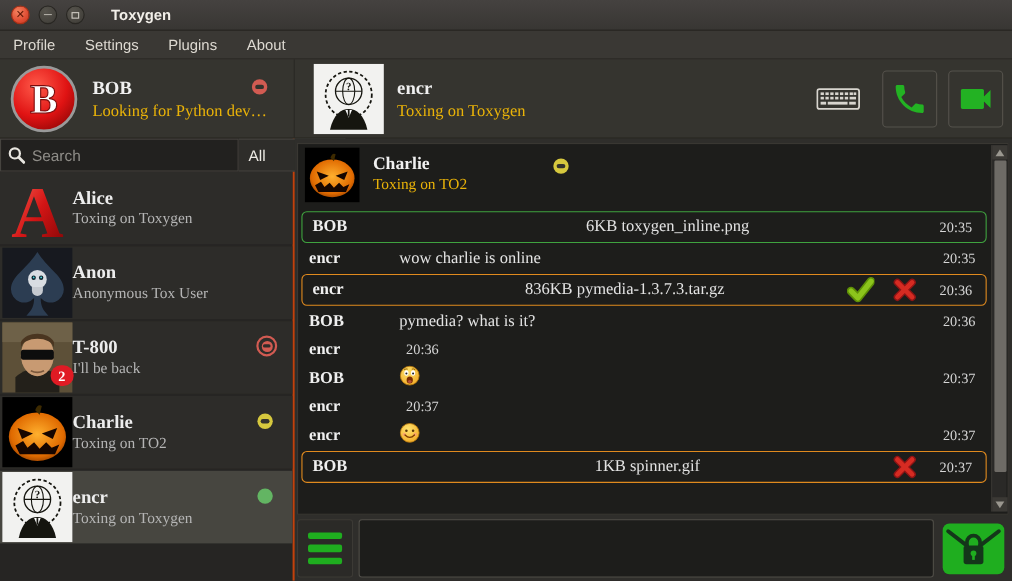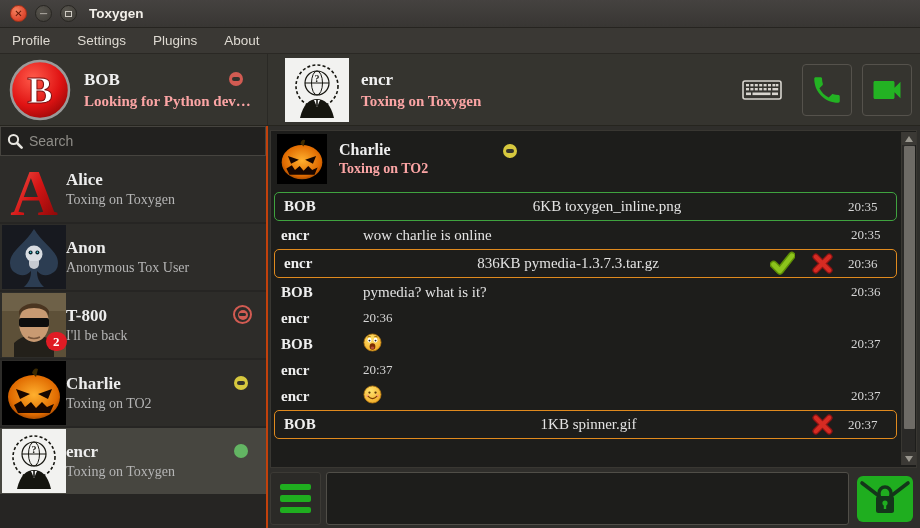--- a/index.html
+++ b/index.html
@@ -10,36 +10,36 @@
   
   .titlebar { height:28px; flex:0 0 28px; background:linear-gradient(#454240,#383633);
     border-bottom:1px solid #262420; display:flex; align-items:center; padding:0 10px; }
   .wbtn { width:17px; height:17px; border-radius:50%; margin-right:8px; display:flex;
     align-items:center; justify-content:center; font-size:10px; line-height:1; cursor:default; }
   .wbtn.close { background:radial-gradient(circle at 35% 30%, #f5835f, #df4b32 62%, #bf3a20);
     color:#5e1505; border:1px solid #a93016; }
   .wbtn.min, .wbtn.max { background:radial-gradient(circle at 35% 30%, #57544d, #3d3b36);
     border:1px solid #282622; color:#cfcbc3; }
   .wbtn.max span { width:7px; height:6px; border:1px solid #cfcbc3; display:block; }
-  .title { color:#f2efe9; font-weight:bold; font-size:13.5px; margin-left:4px; }
+  .title { color:#f2efe9; font-weight:bold; font-size:13.5px; margin-left:16px; }
 
   
   .menubar { height:26px; flex:0 0 26px; background:#3a3834; border-bottom:1px solid #2a2824;
     display:flex; align-items:center; padding-left:12px; gap:27px; }
   .menu-item { color:#dedad2; font-size:13.5px; cursor:default; }
 
   
   .header { height:72px; flex:0 0 72px; background:#35342f; border-bottom:1px solid #26251f; display:flex; }
   .self { width:268px; flex:0 0 268px; display:flex; align-items:center; padding-left:8px;
     position:relative; border-right:1px solid #2a2925; }
   .avatar64 { width:64px; height:64px; flex:0 0 64px; }
   .avatar64 svg, .avatar50 svg, .avatar64-img svg { width:100%; height:100%; display:block; }
   .hinfo { margin-left:12px; }
   .pname { font-family:"Liberation Serif", serif; font-weight:bold; color:#f0f0f0; font-size:17px; }
-  .pstatus { font-family:"Liberation Serif", serif; color:#fca5a5; font-size:15px; margin-top:3px;font-weight:bold; }
+  .pstatus { font-family:"Liberation Serif", serif; color:#eab308; font-size:15px; margin-top:3px; }
   .peerhdr { flex:1; display:flex; align-items:center; padding-left:17px; padding-right:8px; }
   .callgroup { margin-left:auto; display:flex; align-items:center; gap:10px; }
   .kbd-wrap { margin-right:10px; display:flex; align-items:center; }
   .callbtn { width:50px; height:52px; border:1px solid #55524c; border-radius:4px; background:transparent;
     display:flex; align-items:center; justify-content:center; cursor:pointer; }
 
   
   .sticon { width:14px; height:14px; border-radius:50%; position:absolute; display:block; }
   .sticon.busy { background:var(--status-busy); }
   .sticon.away { background:var(--status-away); }
@@ -92,21 +92,21 @@
   .messages { position:absolute; top:60px; left:1px; right:17px; bottom:2px; display:flex; flex-direction:column; }
   .msg { display:flex; align-items:center; padding:0 6px 0 9px; min-height:26px;
     font-family:"Liberation Serif", serif; flex:0 0 auto; }
   .msg .sender { width:82px; flex:0 0 82px; font-weight:bold; color:#efefef; font-size:15px; }
   .msg .content { flex:1; color:#e3e3e3; font-size:15px; display:flex; align-items:center; min-width:0; }
   .msg.file { border:1px solid var(--transfer-done); border-radius:5px; margin:1px 2px; min-height:29px; }
   .msg.file.pending, .msg.file.cancelled { border-color:var(--transfer-pending); }
   .msg.file .content { justify-content:center; }
   .actions { display:flex; align-items:center; gap:16px; margin-right:14px; }
   .action { cursor:pointer; display:flex; }
-  .time { width:42px; flex:0 0 42px; text-align:left; color:#d6d6d6; font-size:13px; }
+  .time { width:42px; flex:0 0 42px; text-align:center; color:#d6d6d6; font-size:13px; }
 
   .vscroll { position:absolute; top:1px; right:1px; bottom:2px; width:14px; background:#2a2927;
     border-left:1px solid #393732; }
   .sarrow { position:absolute; left:0; width:14px; height:13px; background:#3b3935;
     display:flex; align-items:center; justify-content:center; cursor:pointer; }
   .sarrow.up { top:0; } .sarrow.down { bottom:0; }
   .tri-up { width:0; height:0; border-left:4px solid transparent; border-right:4px solid transparent;
     border-bottom:6px solid #9a978f; }
   .tri-down { width:0; height:0; border-left:4px solid transparent; border-right:4px solid transparent;
     border-top:6px solid #9a978f; }
@@ -227,20 +227,24 @@
   <div class="main">
     <div class="left">
       <div class="searchrow">
         <div class="searchbox">
           <svg width="16" height="16" viewBox="0 0 16 16">
             <circle cx="6.5" cy="6.5" r="4.6" fill="none" stroke="#e8e6e0" stroke-width="2"></circle>
             <line x1="10" y1="10" x2="14.6" y2="14.6" stroke="#e8e6e0" stroke-width="2.6" stroke-linecap="round"></line>
           </svg>
           <input type="text" placeholder="Search" style="">
         </div>
+        <div class="filter">
+          <span>All</span>
+          <span class="arr"></span>
+        </div>
       </div>
       <div class="contacts" id="contacts">
           <div class="contact">
     <span class="avatar64">
               <svg viewBox="0 0 64 64">
                 <defs>
                   <linearGradient id="ga" x1="0" y1="0" x2="1" y2="1">
                     <stop offset="0" stop-color="#ff6a5a"></stop>
                     <stop offset=".5" stop-color="#d31515"></stop>
                     <stop offset="1" stop-color="#7d0505"></stop>

